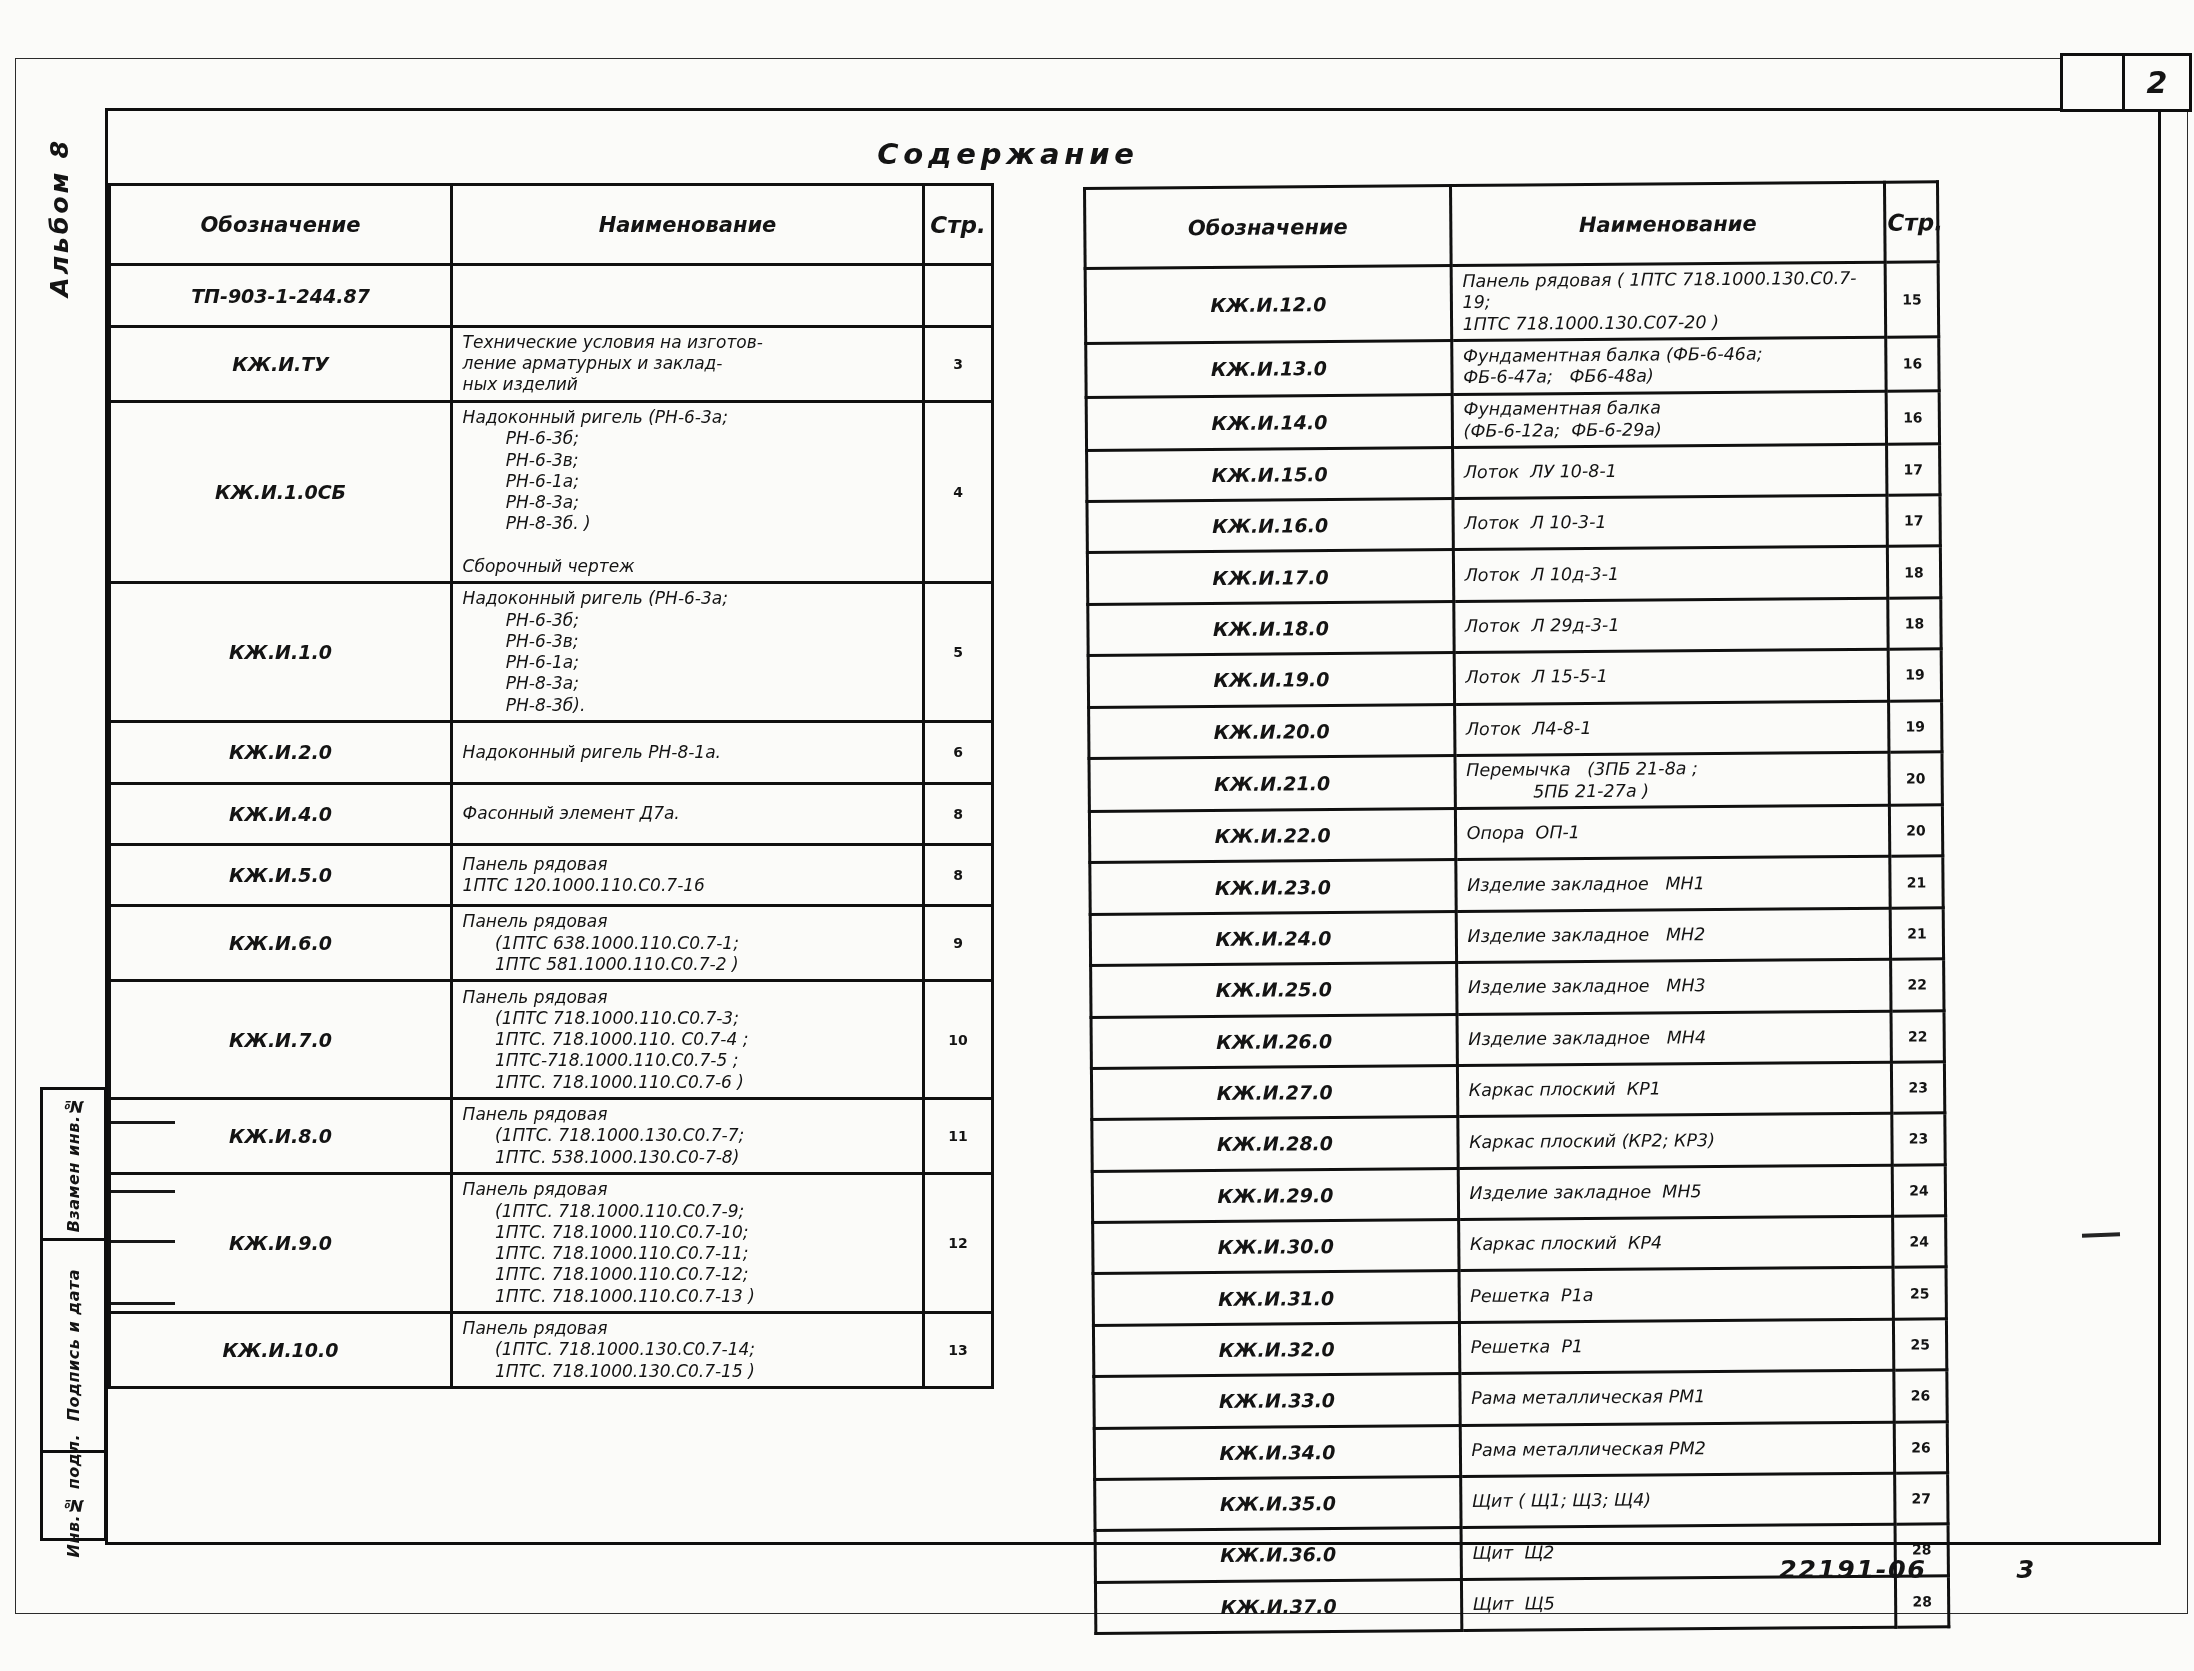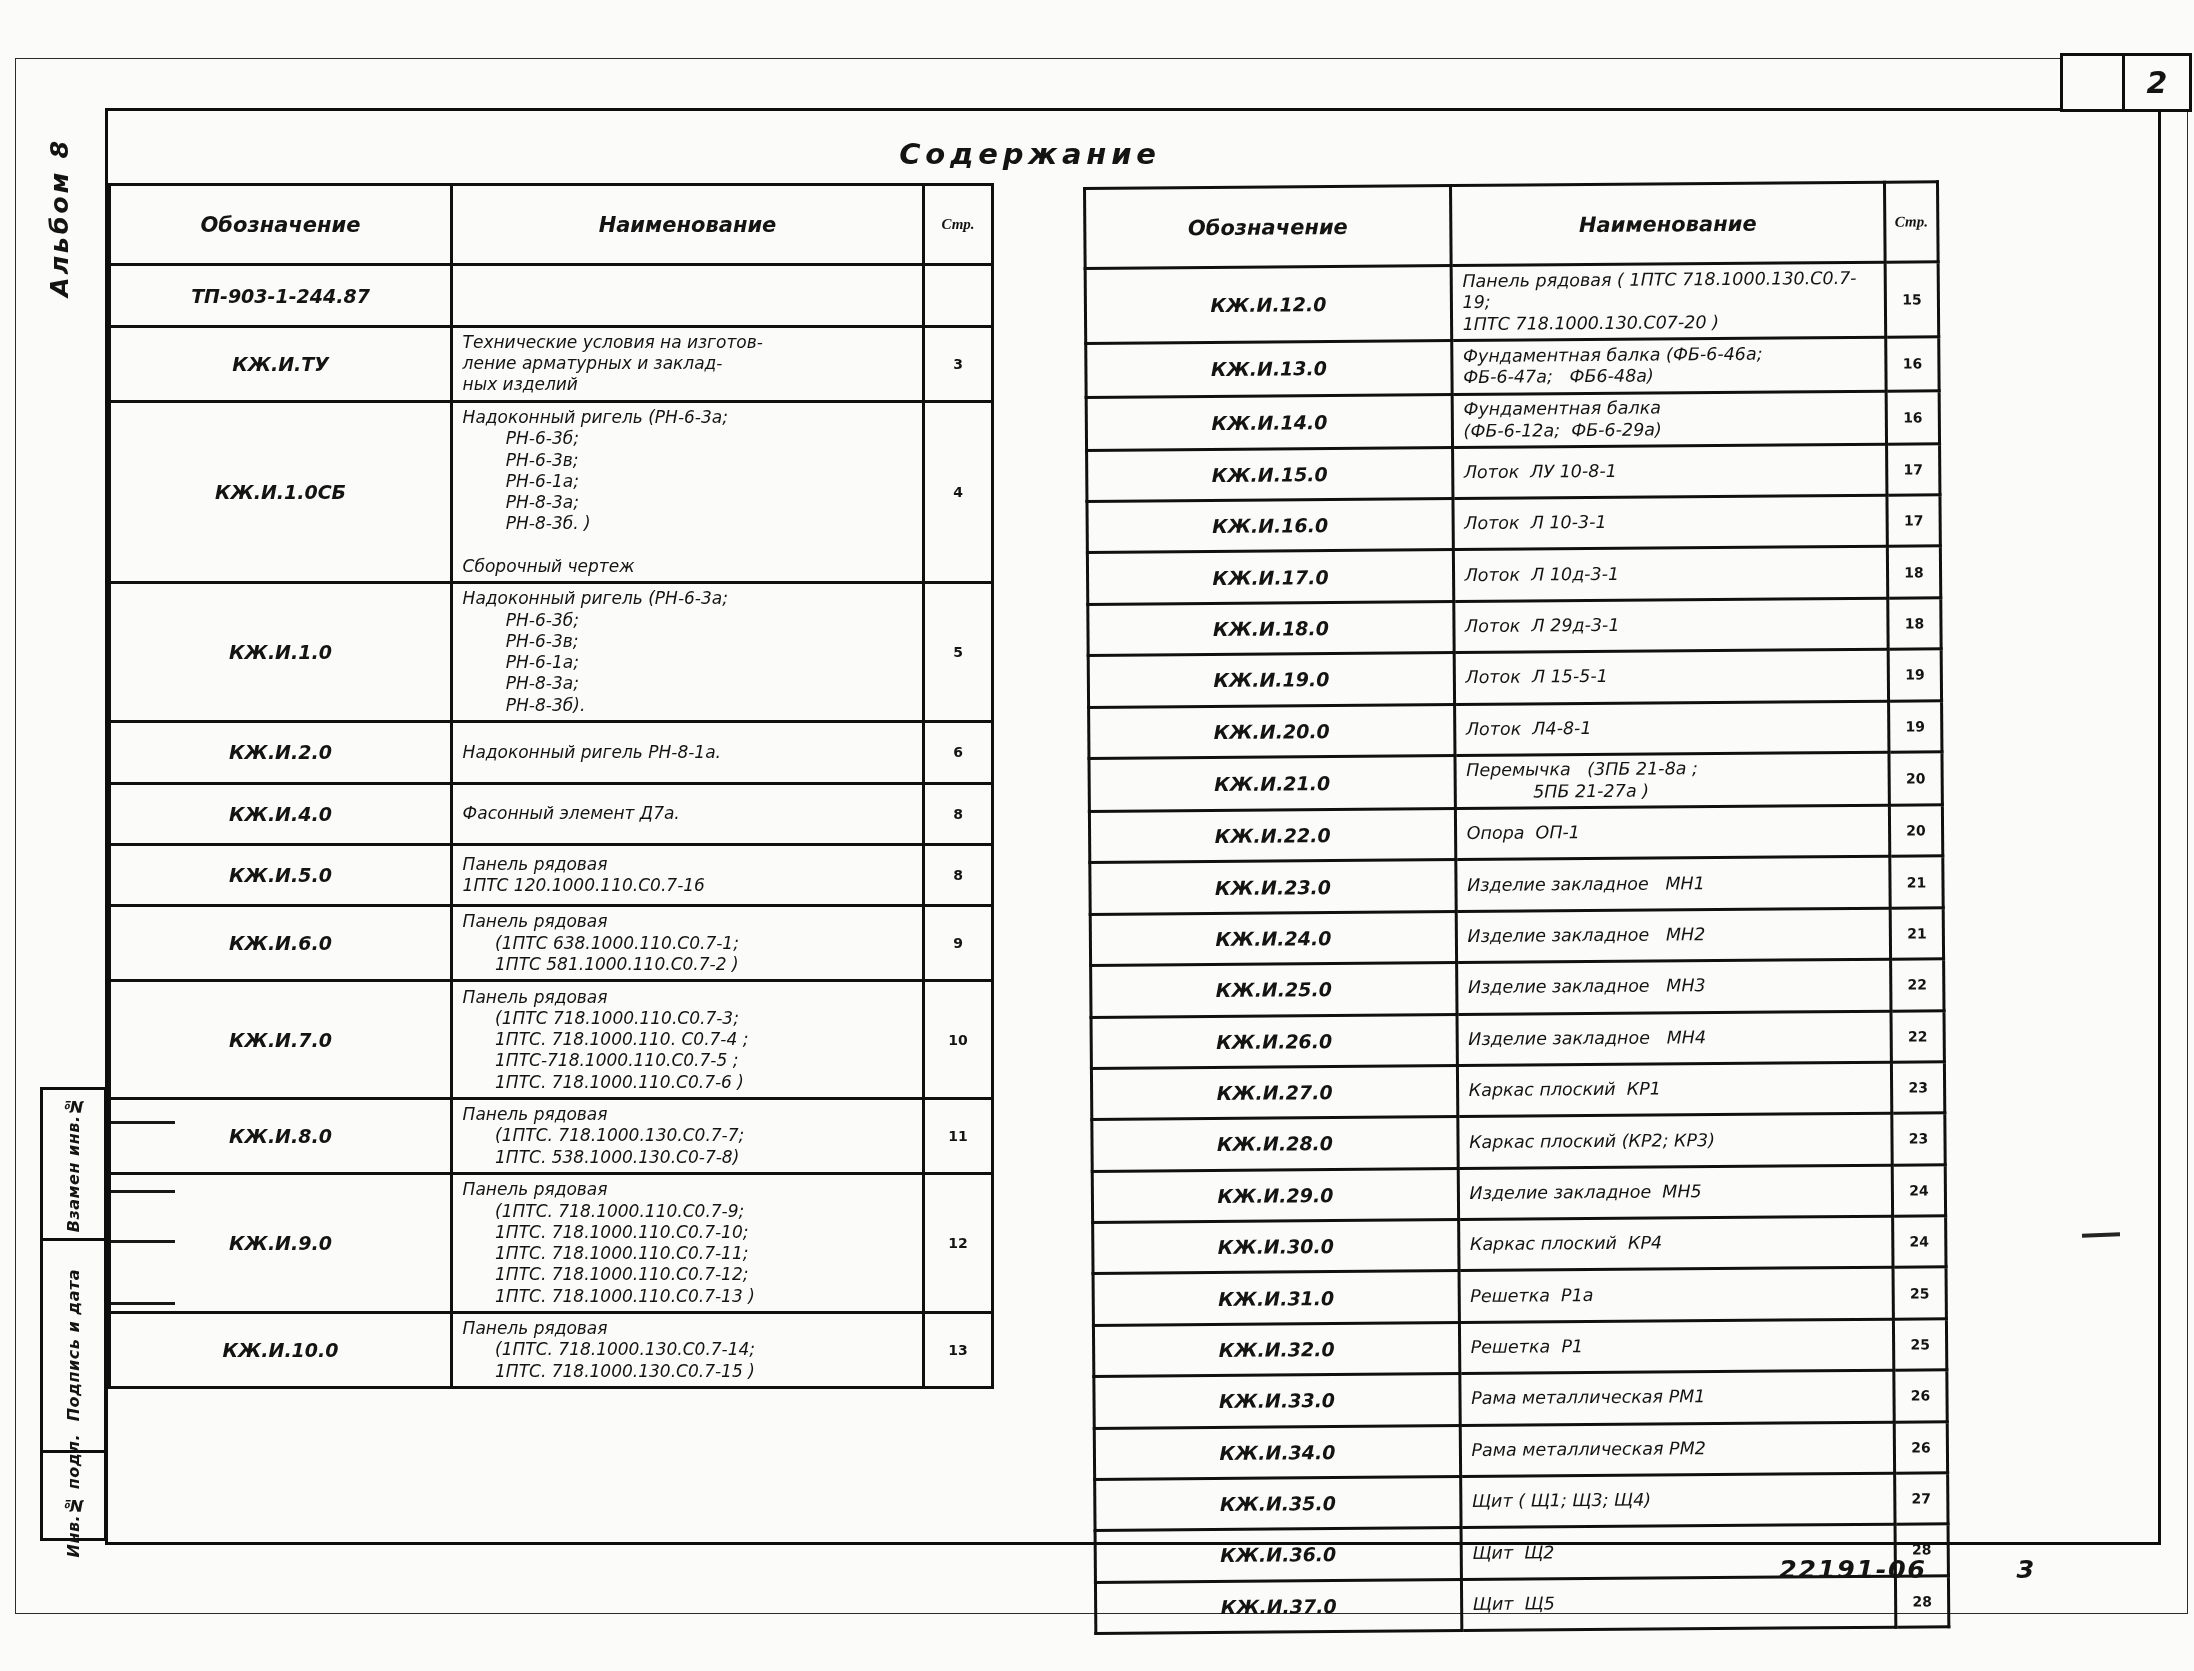--- a/index.html
+++ b/index.html
@@ -15,32 +15,32 @@
     position:absolute;left:105px;top:108px;width:2050px;height:1431px;
     border:3.7px solid #0e0e0e;
   }
   .corner-box{
     position:absolute;top:53px;height:53px;border:3.7px solid #0e0e0e;
     background:#fbfbf9;display:flex;align-items:center;justify-content:center;
   }
   #corner-empty{left:2060px;width:62px;border-right:none;}
   #corner-page{left:2122px;width:64px;font-size:30px;font-style:italic;font-weight:bold;}
   .page-title{
-    position:absolute;left:860px;top:137px;width:340px;text-align:center;
+    position:absolute;left:838px;top:137px;width:340px;text-align:center;
     font-size:29px;font-style:italic;font-weight:bold;letter-spacing:4.8px;white-space:nowrap;
   }
   table.toc{
     position:absolute;border-collapse:collapse;table-layout:fixed;background:transparent;
   }
   .toc th,.toc td{border:3.2px solid #101010;vertical-align:middle;}
   .toc th{
     height:69px;font-size:21px;font-style:italic;font-weight:bold;
     text-align:center;padding:4.2px 3.2px;
   }
-  .toc th.h-page{font-size:15px;padding:2.1px 1.1px;font-family:Liberation Serif, serif;}
+  .toc th.h-page{font-size:23px;padding:2.1px 1.1px;}
   .toc td{padding:4.2px 9.6px;}
   .c-des{text-align:center;font-size:19px;font-style:italic;font-weight:600;}
   .c-name{
     font-size:17px;font-style:italic;font-weight:500;line-height:1.25;
     white-space:pre-wrap;text-align:left;
   }
   .c-page{text-align:center;font-size:14px;font-weight:600;}
   #toc-left{left:108px;top:183px;width:883px;}
   #toc-left td{height:50px;}
   #toc-right{left:1083px;top:187px;width:854px;transform:rotate(-0.45deg);transform-origin:top left;}

